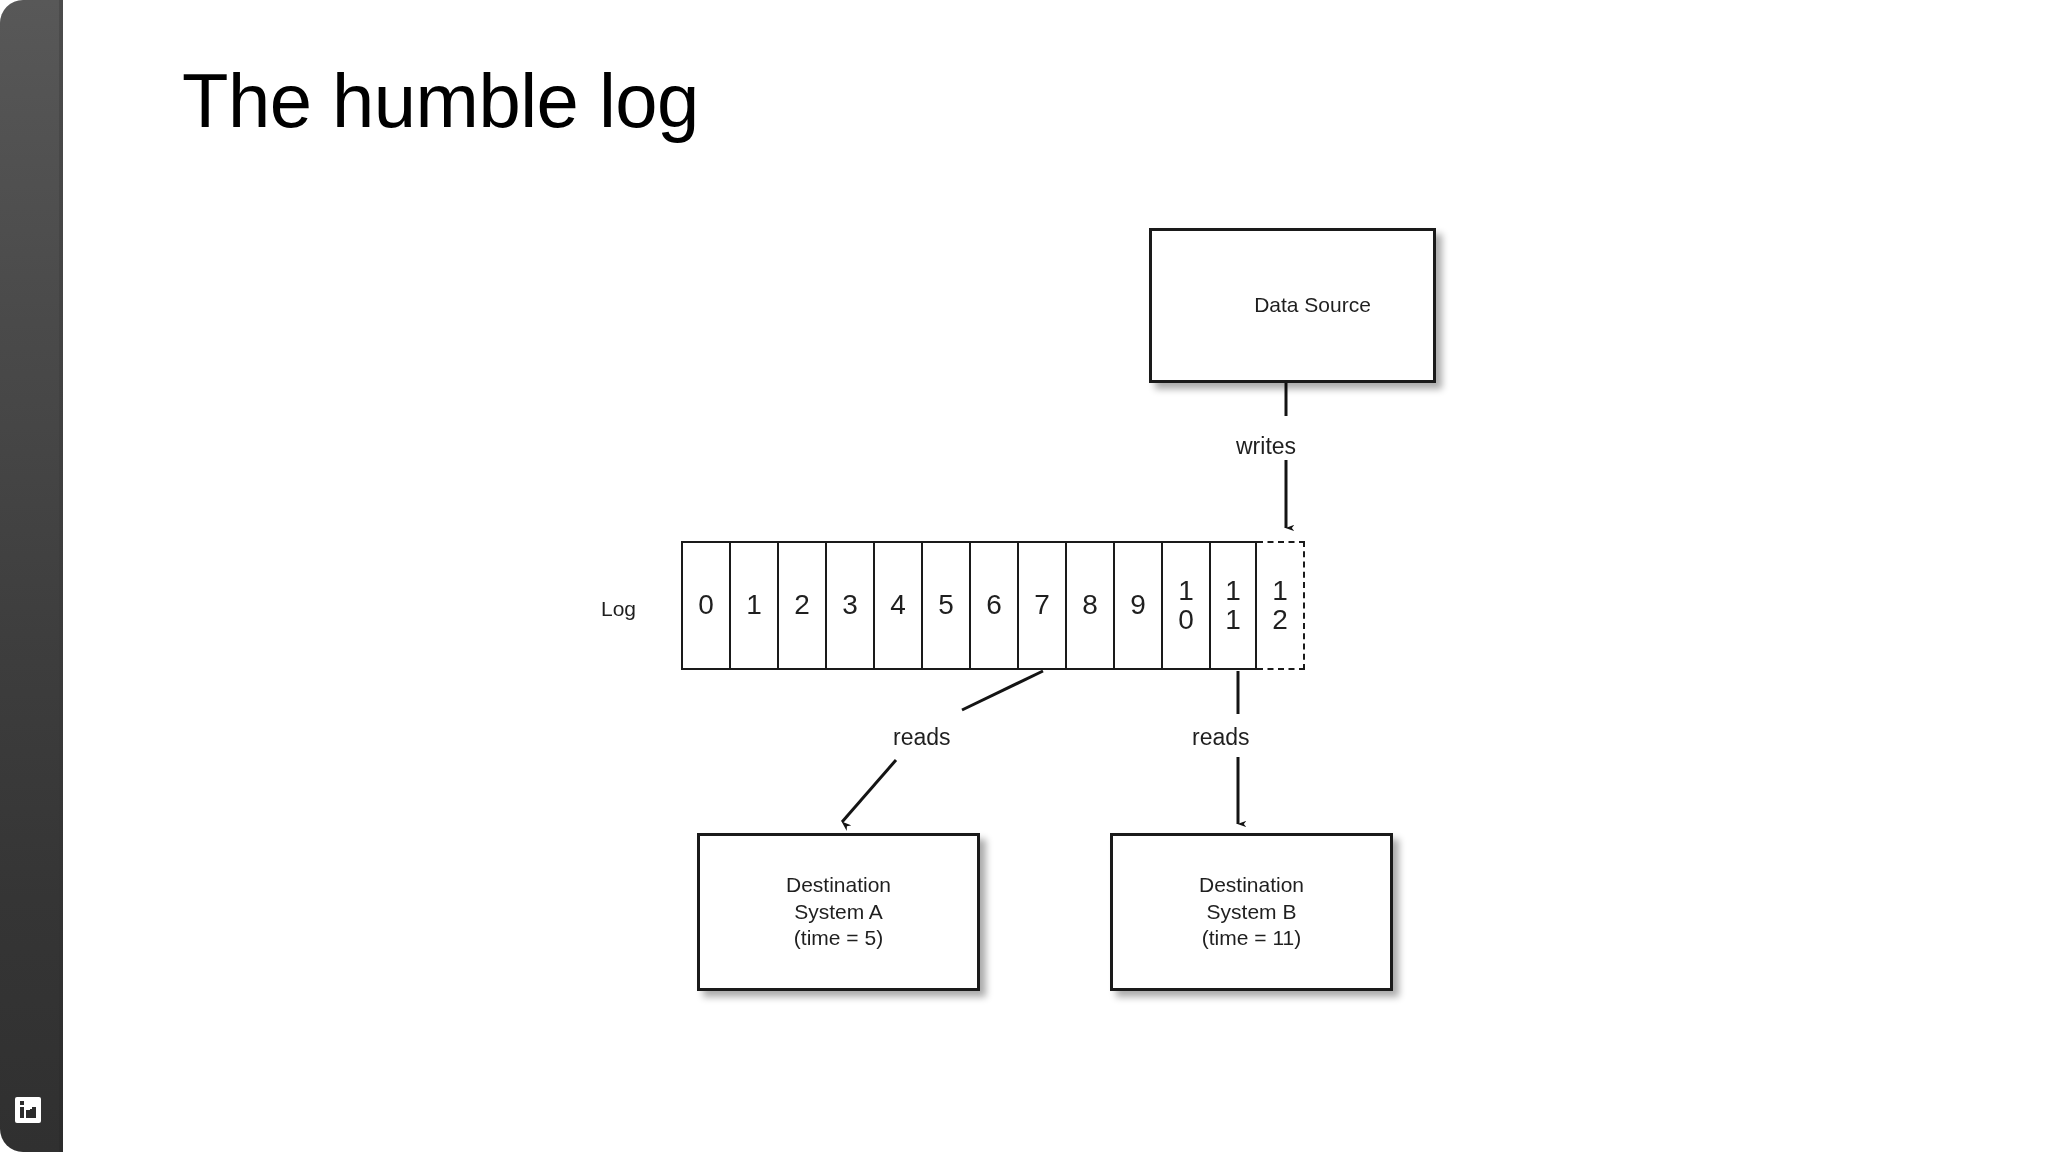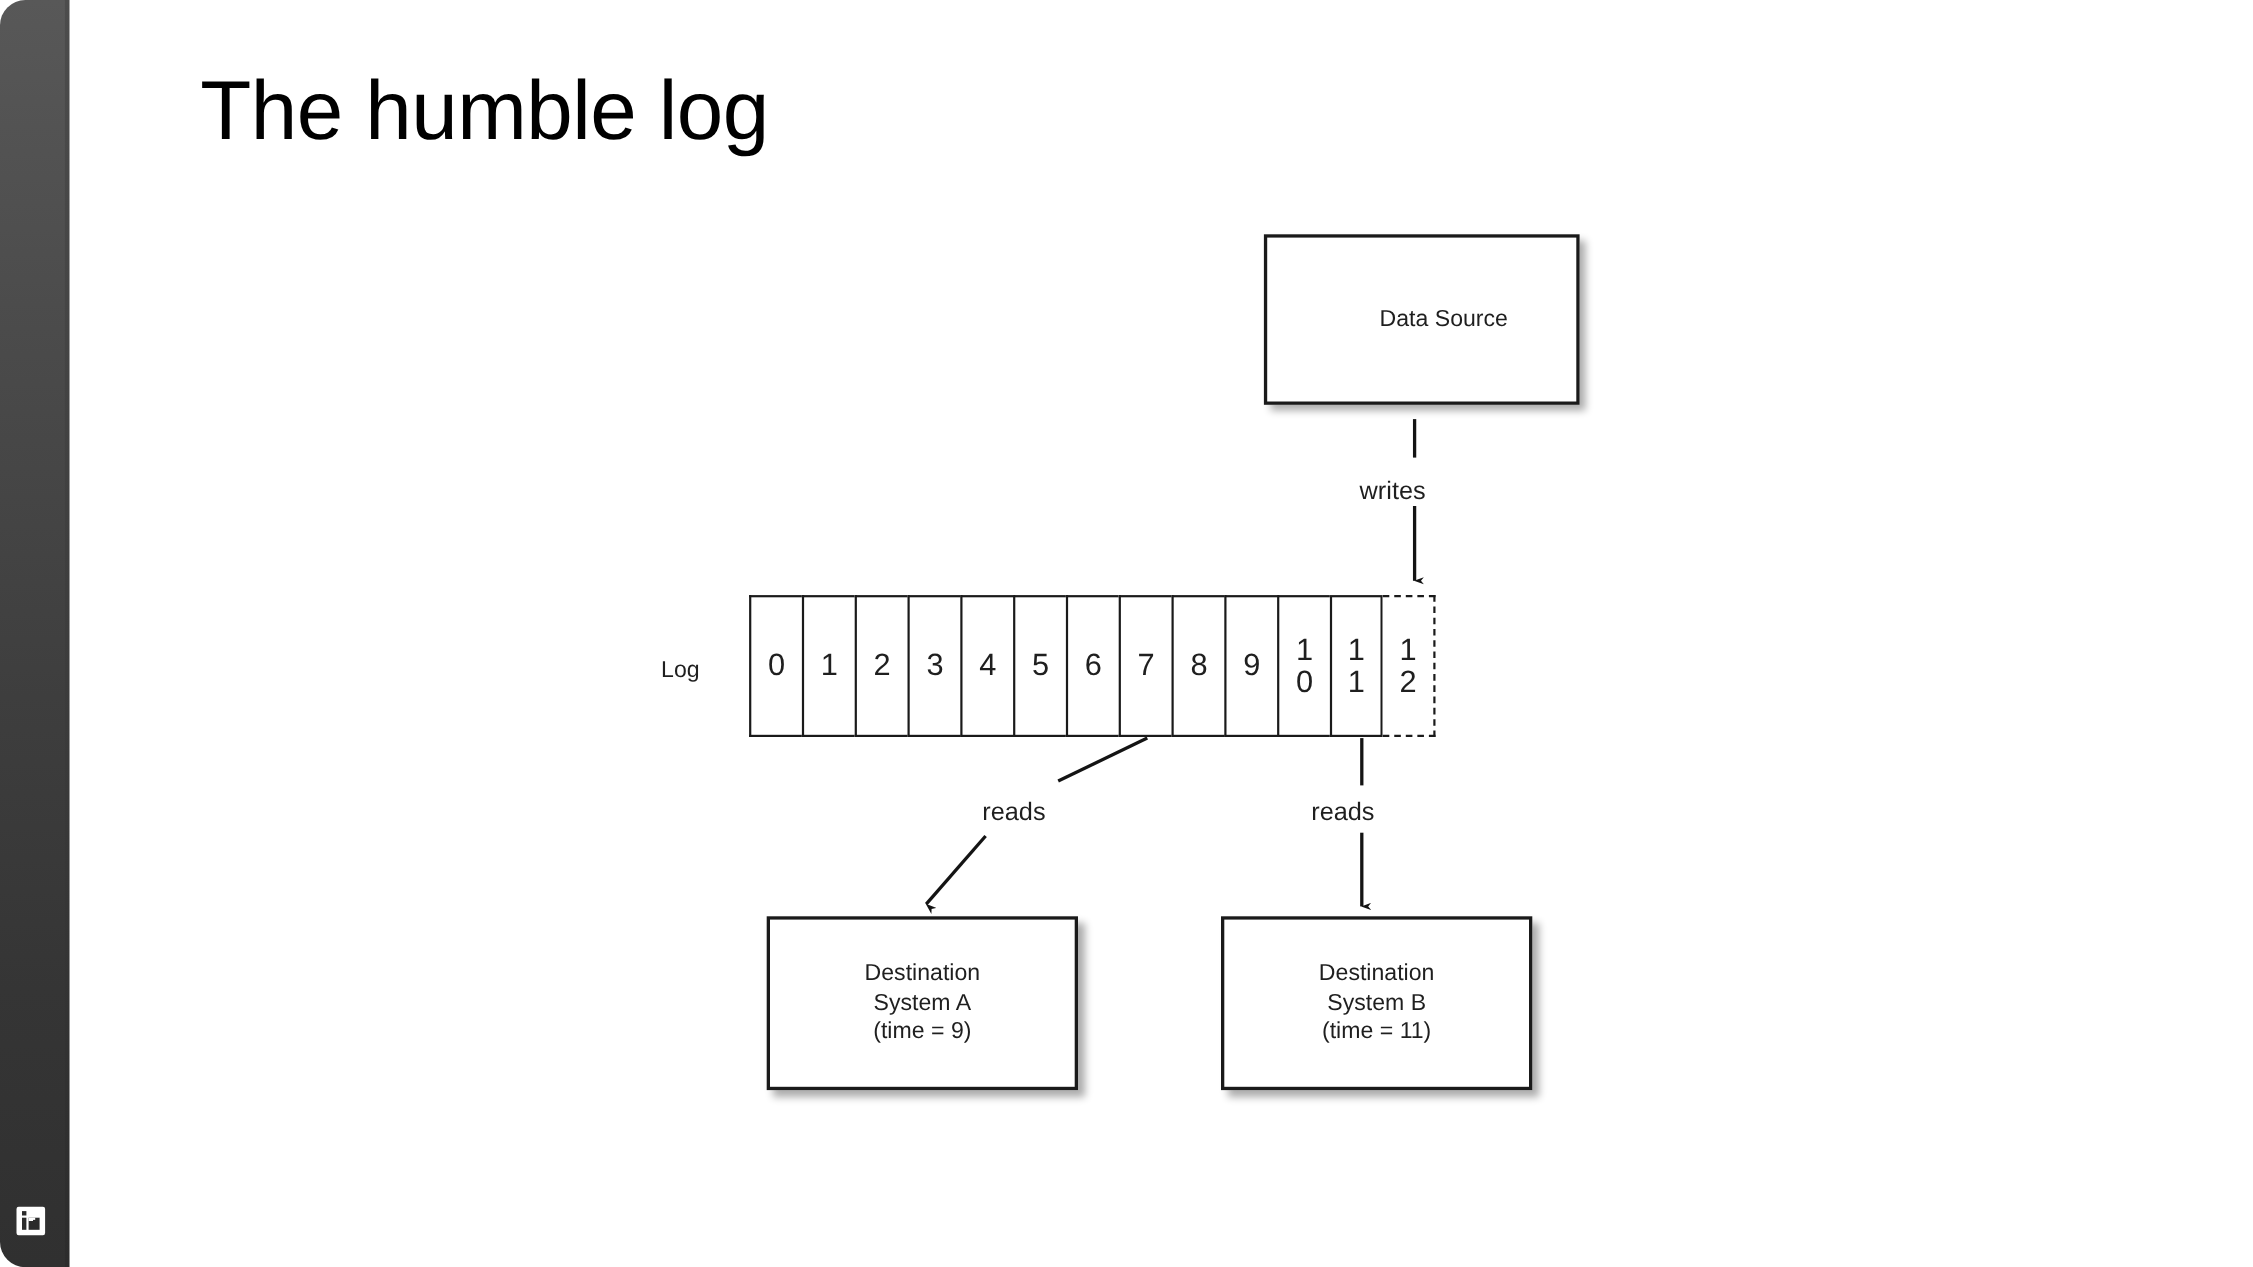--- a/index.html
+++ b/index.html
@@ -101,21 +101,21 @@
     box-sizing: border-box;
     display: flex;
     align-items: center;
     justify-content: center;
     text-align: center;
     color: #1f1f1f;
     font-size: 21px;
     line-height: 1.27;
   }
   #data-source-box {
-    left: 1149px; top: 213px;
+    left: 1149px; top: 228px;
     width: 287px; height: 155px; padding-left: 40px;
   }
   #dest-a-box {
     left: 697px; top: 833px;
     width: 283px; height: 158px;
   }
   #dest-b-box {
     left: 1110px; top: 833px;
     width: 283px; height: 158px;
   }
@@ -236,21 +236,21 @@
 2</div>
       </div>
 
     <div class="edge-label" id="reads-a-label">reads</div>
     <div class="edge-label" id="reads-b-label">reads</div>
 
     <div class="dbox" id="dest-a-box">
       <div>
         <div>Destination</div>
         <div>System A</div>
-        <div>(time = 9)</div>
+        <div>(time = 5)</div>
       </div>
     </div>
 
     <div class="dbox" id="dest-b-box">
       <div>
         <div>Destination</div>
         <div>System B</div>
         <div>(time = 11)</div>
       </div>
     </div>

